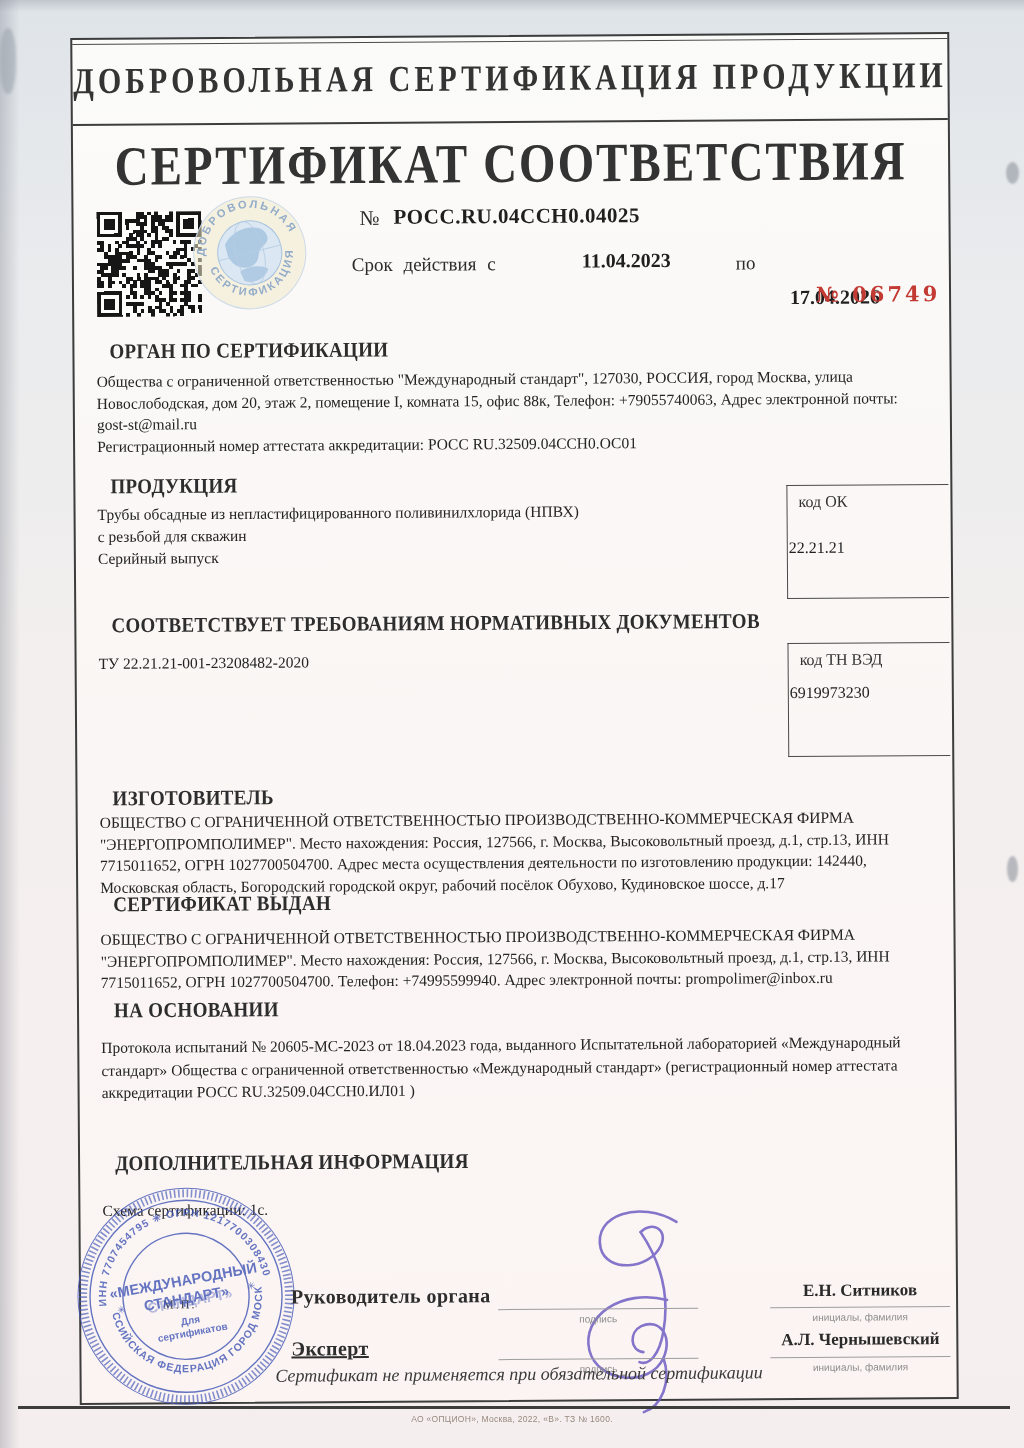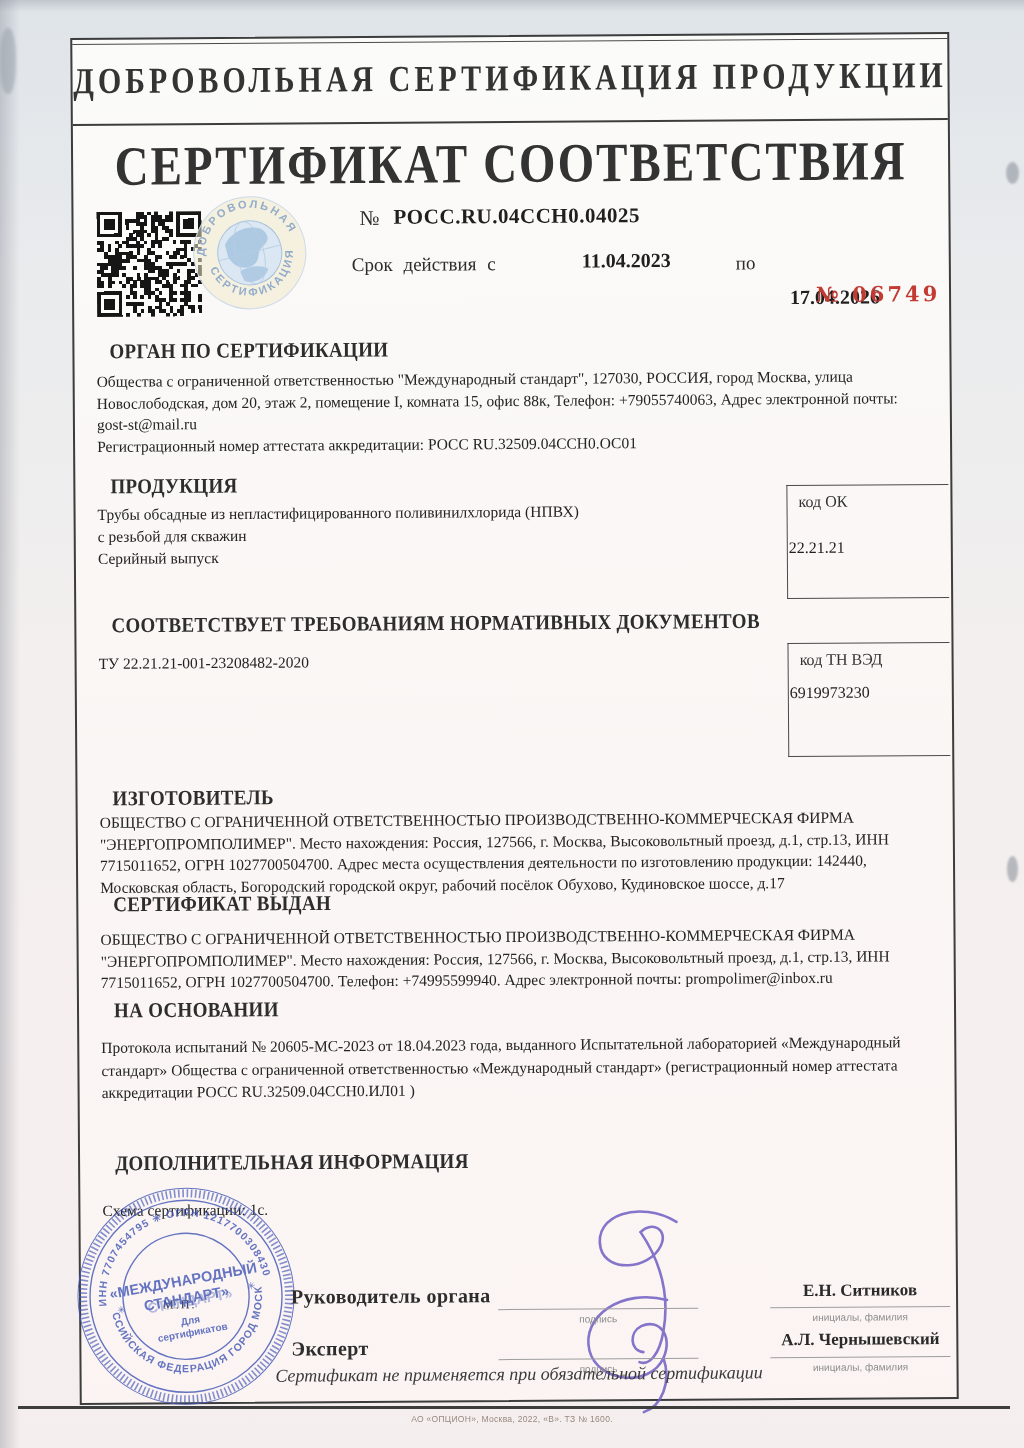--- a/index.html
+++ b/index.html
@@ -524,21 +524,21 @@
     </g>
   </svg>
 
   <div class="sig-label" style="top:1247px;">Руководитель органа</div>
   <div class="sig-line" style="left:417px;top:1272px;width:200px;"></div>
   <div class="sig-caption" style="left:417px;top:1277px;width:200px;">подпись</div>
   <div class="sig-name" style="left:694px;top:1246px;width:170px;">Е.Н. Ситников</div>
   <div class="sig-line" style="left:689px;top:1272px;width:180px;"></div>
   <div class="sig-caption" style="left:689px;top:1277px;width:180px;">инициалы, фамилия</div>
 
-  <div class="sig-label" style="top:1299px;">Эксперт</div>
+  <div class="sig-label" style="top:1299px;text-decoration:underline;">Эксперт</div>
   <div class="sig-line" style="left:417px;top:1322px;width:200px;"></div>
   <div class="sig-caption" style="left:417px;top:1327px;width:200px;">подпись</div>
   <div class="sig-name" style="left:694px;top:1295px;width:170px;">А.Л. Чернышевский</div>
   <div class="sig-line" style="left:689px;top:1322px;width:180px;"></div>
   <div class="sig-caption" style="left:689px;top:1327px;width:180px;">инициалы, фамилия</div>
 
   <div class="note-italic">Сертификат не применяется при обязательной сертификации</div>
 </div>
 
 <div class="bottom-rule"></div>

